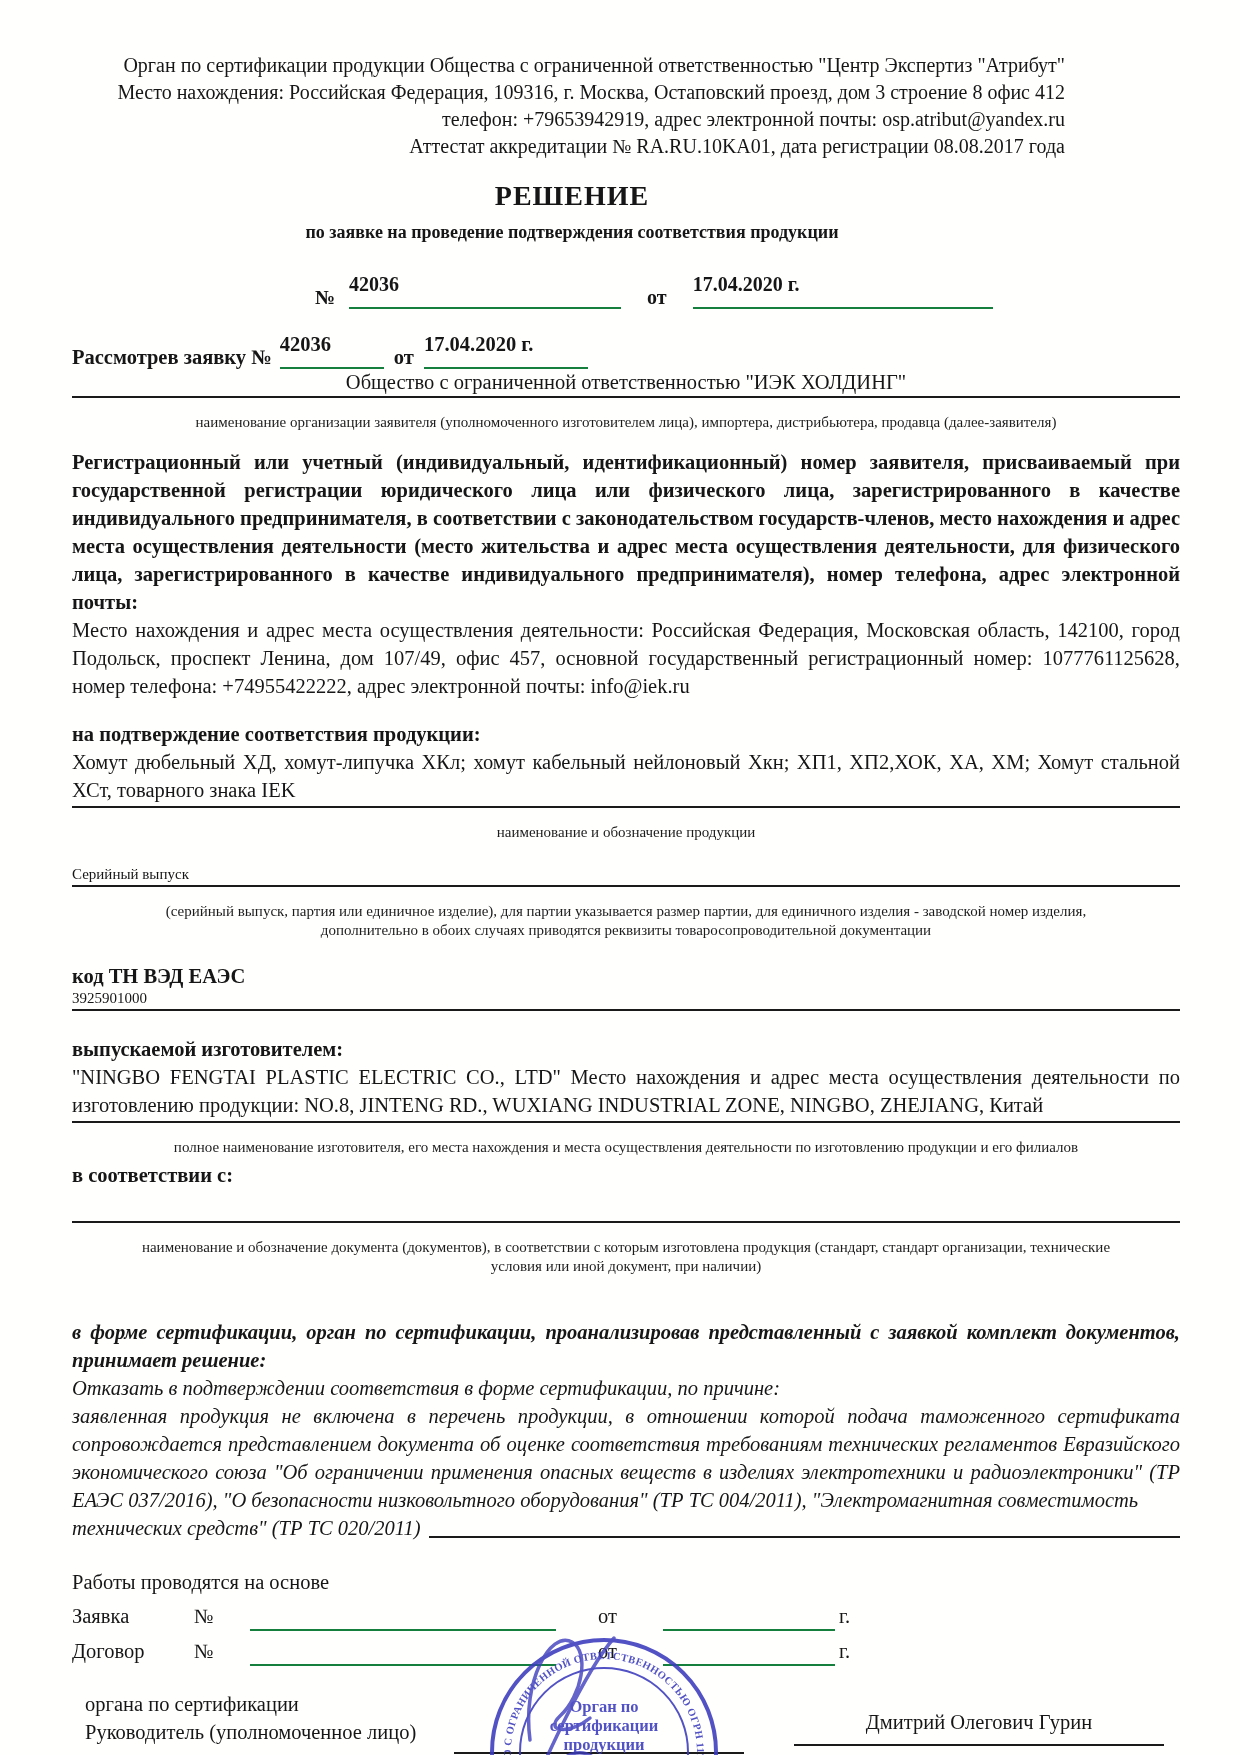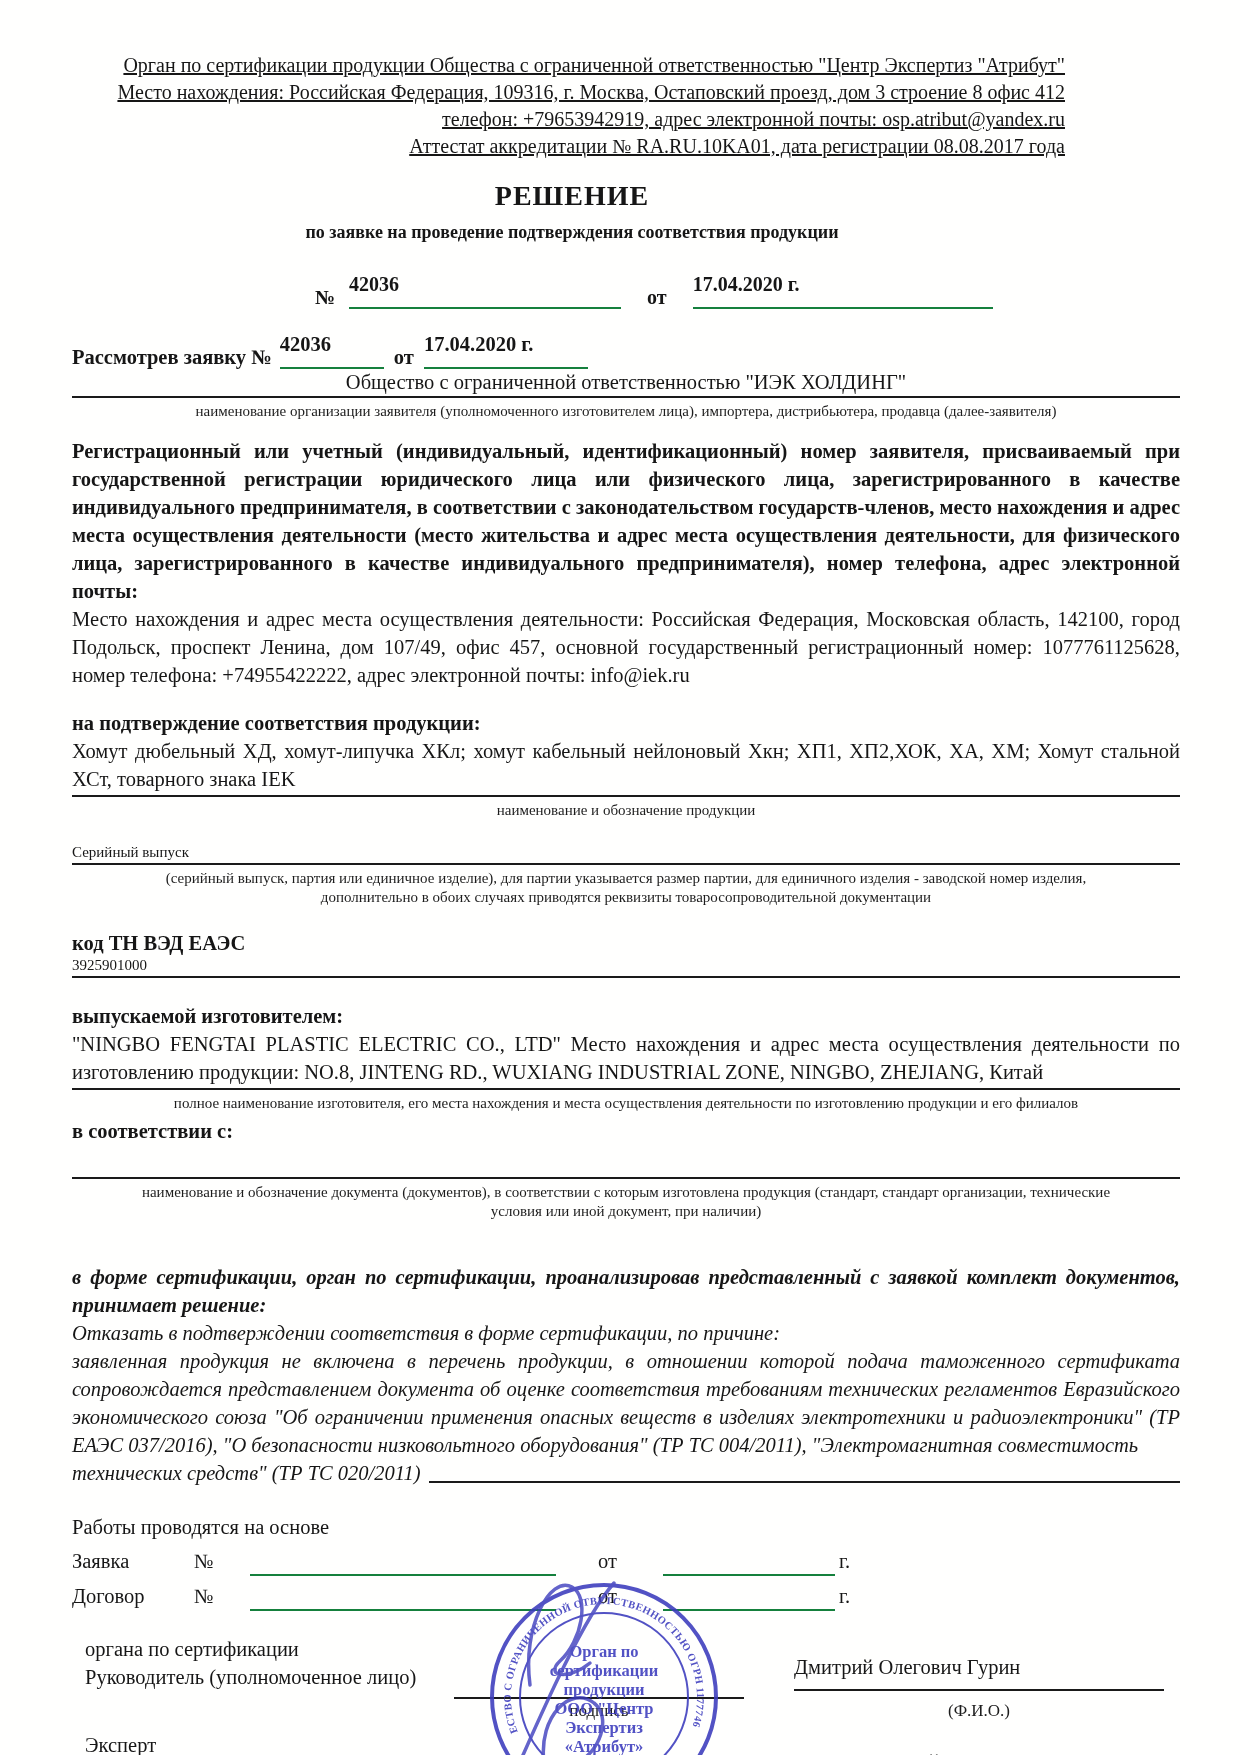--- a/index.html
+++ b/index.html
@@ -6,55 +6,55 @@
   .page{
     position:relative;
     width:1240px;height:1755px;
     background:#fffffe;
     font-family:"Liberation Serif","DejaVu Serif",serif;
     color:#161616;
     overflow:hidden;
     box-sizing:border-box;
     padding:52px 60px 0 72px;
   }
-  .hdr{ text-align:right; margin-right:115px; font-size:20px; line-height:27px;text-decoration:underline; }
+  .hdr{ text-align:right; margin-right:115px; font-size:20px; line-height:27px; }
   .titleblock{ width:1000px; text-align:center; }
   .doc-title{ font-weight:bold; font-size:28px; letter-spacing:1px; margin-top:20px;}
   .doc-subtitle{ font-weight:bold; font-size:18px; margin-top:10px;}
   .numrow{ margin-top:30px; font-weight:bold; font-size:20px; white-space:nowrap;}
   .numrow .no{ margin-left:243px; }
   .useg{ display:inline-block; border-bottom:2px solid #15803d; vertical-align:bottom; padding-bottom:11px;}
   .numrow .seg1{ width:272px; margin-left:14px;}
   .numrow .ot{ margin-left:26px;}
   .numrow .seg2{ width:300px; margin-left:26px;}
   .reviewed{ margin-top:24px; font-weight:bold; font-size:20.5px;}
   .reviewed .useg{ font-weight:bold; }
   .reviewed .seg1{ width:104px; margin-left:8px;}
   .reviewed .seg2{ width:164px; margin-left:10px;}
   .ruled{ border-bottom:2.5px solid #1a1a1a; }
   .applicant-name{ text-align:center; font-size:20.5px; padding-bottom:2px; margin-top:2px;}
-  .caption{ font-size:15px; text-align:center; line-height:19px; margin-top:4px; color:#1d1d1d;}
+  .caption{ font-size:15px; text-align:center; line-height:19px; margin-top:15px; color:#1d1d1d;}
   .para{ font-size:20.5px; line-height:28px; text-align:justify; }
   .bold{ font-weight:bold; }
   .sect{ margin-top:20px; }
   .ruleline{ border-bottom:2.5px solid #1a1a1a; font-size:15px; padding-bottom:2px;}
   .lastline{ display:flex; align-items:flex-end; font-size:20.5px; line-height:28px;}
   .lastline .fill{ flex:1; border-bottom:2.5px solid #1a1a1a; margin:0 0 4px 8px; }
   .basis-sig{ position:relative; margin-top:26px; }
   .basisrow{ font-size:20.5px; line-height:30px; white-space:nowrap; margin-top:5px;}
   .basisrow .lbl{ display:inline-block; width:108px;}
   .basisrow .no{ display:inline-block; width:46px; margin-left:14px;}
   .basisrow .seg1{ width:306px; margin-left:10px;}
   .basisrow .ot{ margin-left:42px;}
   .basisrow .seg2{ width:172px; margin-left:46px;}
   .basisrow .yr{ margin-left:4px;}
   .sigrow{ display:grid; grid-template-columns:382px 290px 50px 370px; align-items:end; font-size:20.5px;}
   .sigrow .roles{ line-height:28px; padding-left:13px; align-self:start;}
   .sigrow .line{ border-bottom:2px solid #1a1a1a; height:100%; }
-  .sigrow .namecell{ border-bottom:2px solid #1a1a1a; padding-bottom:8px;margin-top:20px;}
+  .sigrow .namecell{ text-align:center; border-bottom:2px solid #1a1a1a; padding-bottom:8px;margin-top:20px;}
   .capRow{ display:grid; grid-template-columns:382px 290px 50px 370px; font-size:17px; }
   .capRow .c{ text-align:center; padding-top:2px; color:#1d1d1d;}
   .stamp{ position:absolute; left:392px; top:34px; z-index:3; }
 </style>
 </head>
 <body>
 
 <div class="page">
 
   <div class="hdr">

